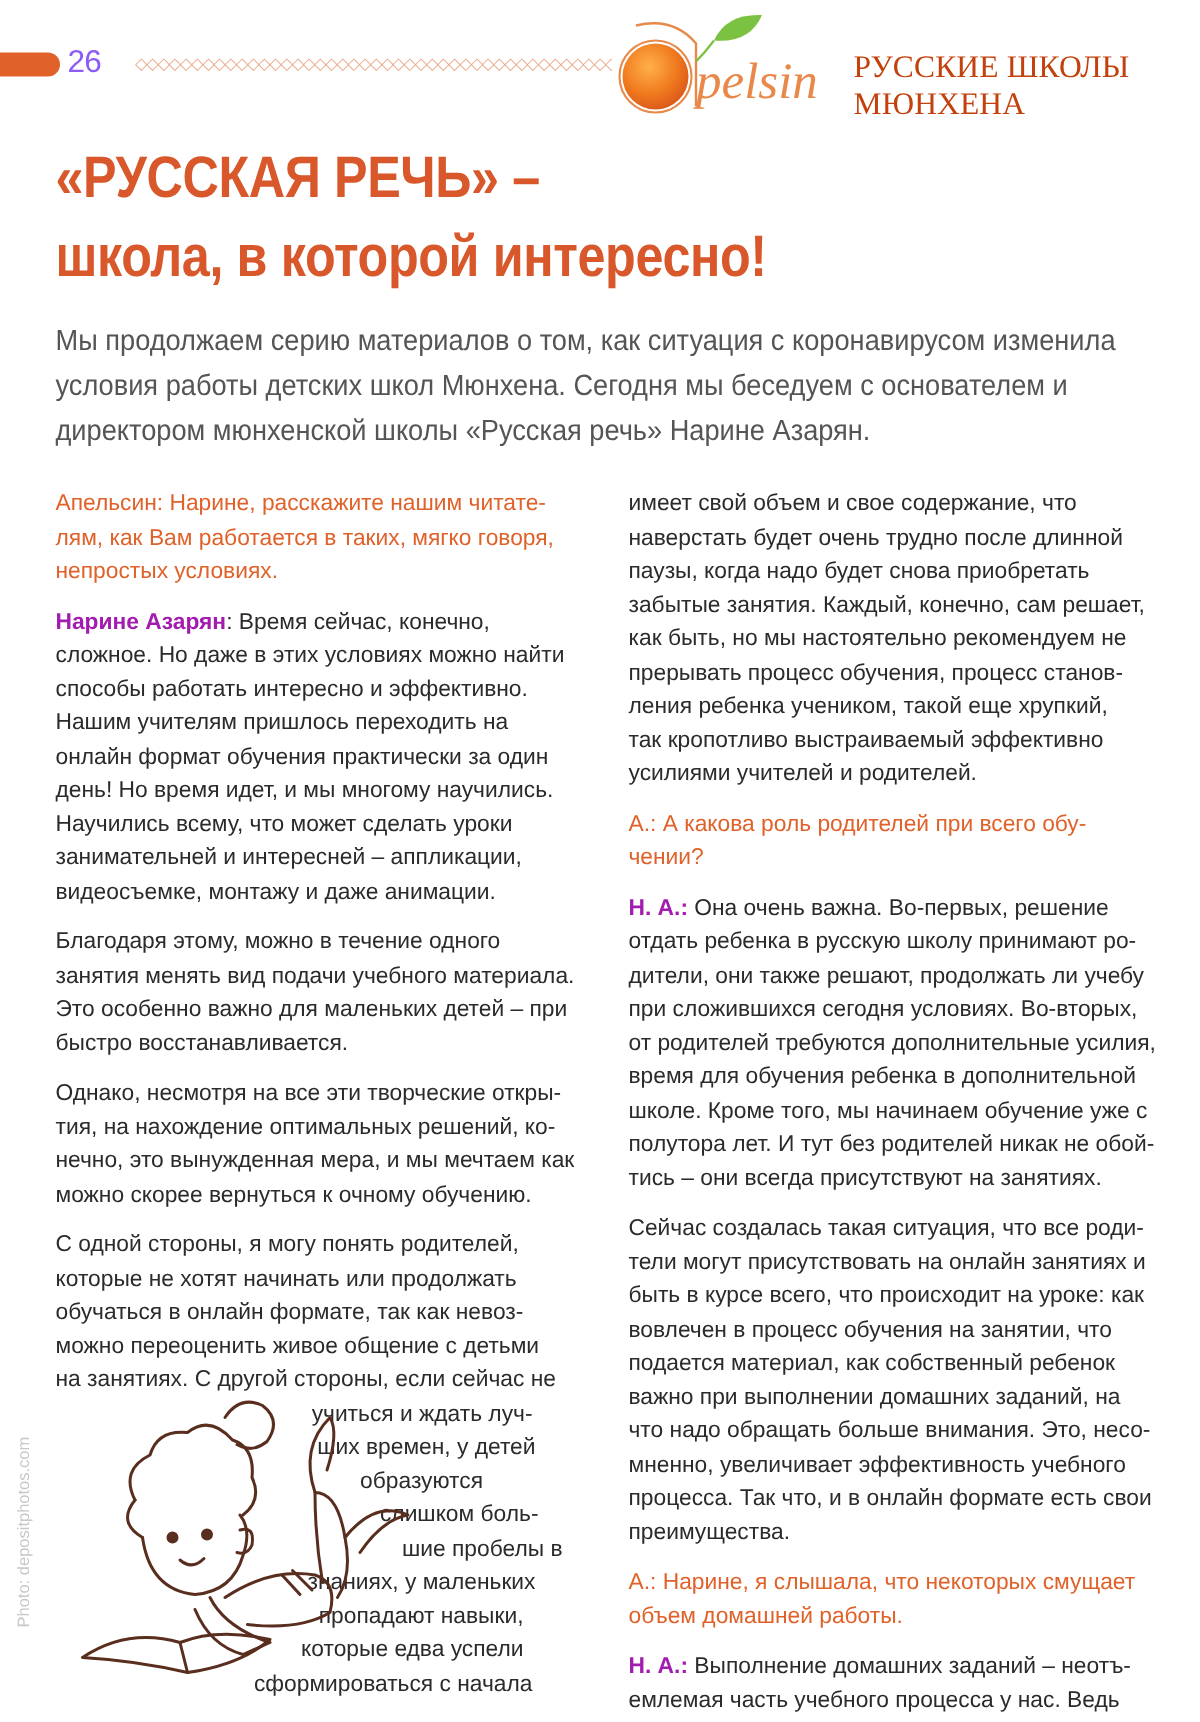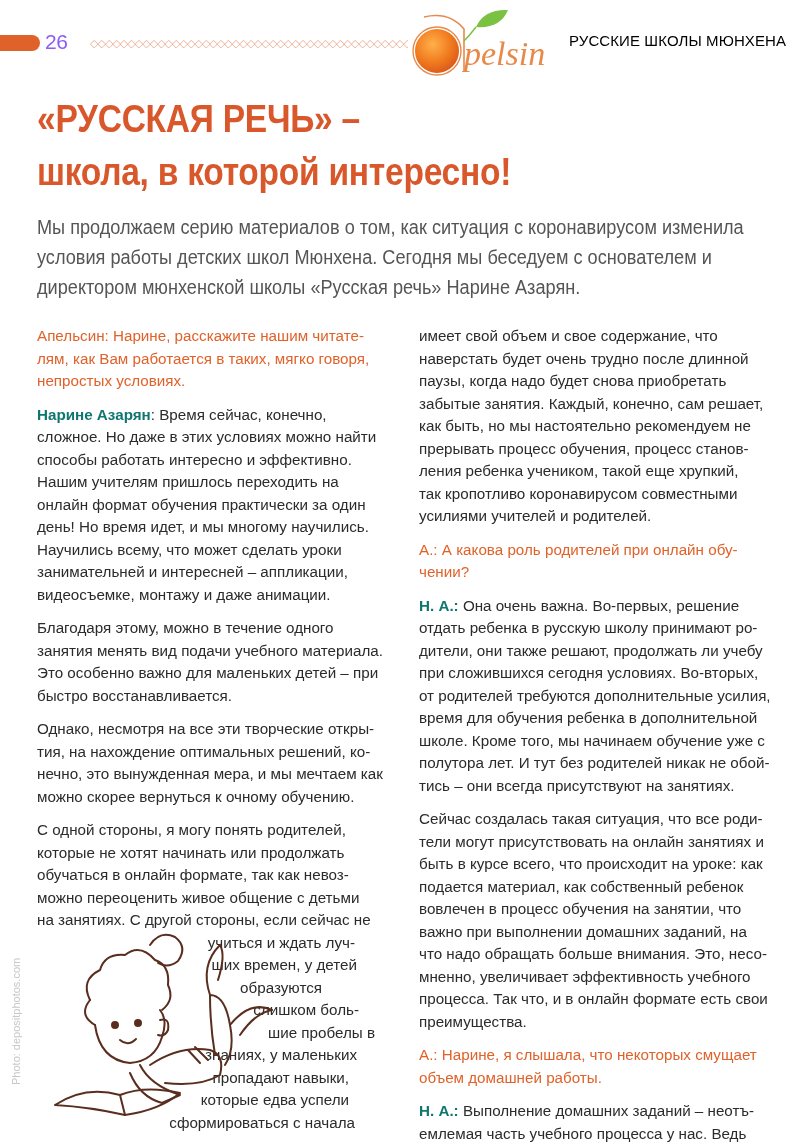--- a/index.html
+++ b/index.html
@@ -7,38 +7,38 @@
          font-family:"Liberation Sans", sans-serif; color:#2b2b2b; }
   .abs { position:absolute; }
 
   
   .page-bar { left:0; top:35px; width:40px; height:16px; background:#e0622a;
               border-radius:0 8px 8px 0; }
   .page-num { left:45px; top:30px; font-size:21px; color:#8b5cf6; letter-spacing:-0.5px; }
   .ornament { left:90px; top:38px; width:318px; height:10px; overflow:hidden;
               color:#e8a98a; font-size:11px; line-height:10px; white-space:nowrap; letter-spacing:-1px; }
   .logo { left:404px; top:5px; width:165px; height:72px; }
-  .logo-tag { left:569px; top:32px; font-size:15px; color:#000000; letter-spacing:0.1px; }
+  .logo-tag { left:569px; top:32px; font-size:21px; color:#c2410c; letter-spacing:0.1px;font-family:Liberation Serif, serif; }
 
   
   .title { left:37px; top:92px; width:740px; font-weight:bold; color:#d9582b;
            font-size:39px; line-height:53px; letter-spacing:-0.3px;
            font-family:"Liberation Sans Narrow","Liberation Sans", sans-serif;
            transform:scaleX(0.86); transform-origin:left top; }
   .title div { white-space:nowrap; }
 
   .lead { left:37px; top:212px; width:760px; font-size:19.5px; line-height:30px; color:#555;
           transform:scaleX(0.93); transform-origin:left top; white-space:nowrap; }
   .lead div { white-space:nowrap; }
 
   
   .col { font-size:15.2px; line-height:22.5px; color:#2b2b2b; }
   .col p { margin:0 0 11px 0; }
   .col .q { color:#e0622a; font-weight:normal; }
-  .col .spk { font-weight:bold; color:#0f766e; }
+  .col .spk { font-weight:bold; color:#a21caf; }
   .line { white-space:nowrap; display:block; }
   .col-left { left:37px; top:325px; width:360px; }
   .col-right { left:419px; top:325px; width:360px; }
 
   .wrap-right { text-align:right; }
 
   .illus { left:50px; top:925px; width:230px; height:200px; }
   .credit { left:10px; top:1085px; transform:rotate(-90deg); transform-origin:left top;
             font-size:11px; color:#c8c8c8; white-space:nowrap; }
 </style>
@@ -160,44 +160,44 @@
 
 <div class="abs col col-right">
   <p>
     <span class="line">имеет свой объем и свое содержание, что</span>
     <span class="line">наверстать будет очень трудно после длинной</span>
     <span class="line">паузы, когда надо будет снова приобретать</span>
     <span class="line">забытые занятия. Каждый, конечно, сам решает,</span>
     <span class="line">как быть, но мы настоятельно рекомендуем не</span>
     <span class="line">прерывать процесс обучения, процесс станов-</span>
     <span class="line">ления ребенка учеником, такой еще хрупкий,</span>
-    <span class="line">так кропотливо коронавирусом совместными</span>
+    <span class="line">так кропотливо выстраиваемый эффективно</span>
     <span class="line">усилиями учителей и родителей.</span>
   </p>
   <p class="q">
-    <span class="line">А.: А какова роль родителей при онлайн обу-</span>
+    <span class="line">А.: А какова роль родителей при всего обу-</span>
     <span class="line">чении?</span>
   </p>
   <p>
     <span class="line"><span class="spk">Н. А.:</span><span> Она очень важна.  Во-первых, решение</span></span>
     <span class="line">отдать ребенка в русскую школу принимают ро-</span>
     <span class="line">дители, они также решают, продолжать ли учебу</span>
     <span class="line">при сложившихся сегодня условиях. Во-вторых,</span>
     <span class="line">от родителей требуются дополнительные усилия,</span>
     <span class="line">время для обучения ребенка в дополнительной</span>
     <span class="line">школе. Кроме того, мы начинаем обучение уже с</span>
     <span class="line">полутора лет. И тут без родителей никак не обой-</span>
     <span class="line">тись – они всегда присутствуют на занятиях.</span>
   </p>
   <p>
     <span class="line">Сейчас создалась такая ситуация, что все роди-</span>
     <span class="line">тели могут присутствовать на онлайн занятиях и</span>
     <span class="line">быть в курсе всего, что происходит на уроке: как</span>
+    <span class="line">вовлечен в процесс обучения на занятии, что</span>
     <span class="line">подается материал, как собственный ребенок</span>
-    <span class="line">вовлечен в процесс обучения на занятии, что</span>
     <span class="line">важно при выполнении домашних заданий, на</span>
     <span class="line">что надо обращать больше внимания. Это, несо-</span>
     <span class="line">мненно, увеличивает эффективность учебного</span>
     <span class="line">процесса. Так что, и в онлайн формате есть свои</span>
     <span class="line">преимущества.</span>
   </p>
   <p class="q">
     <span class="line">А.: Нарине, я слышала, что некоторых смущает</span>
     <span class="line">объем домашней работы.</span>
   </p>

